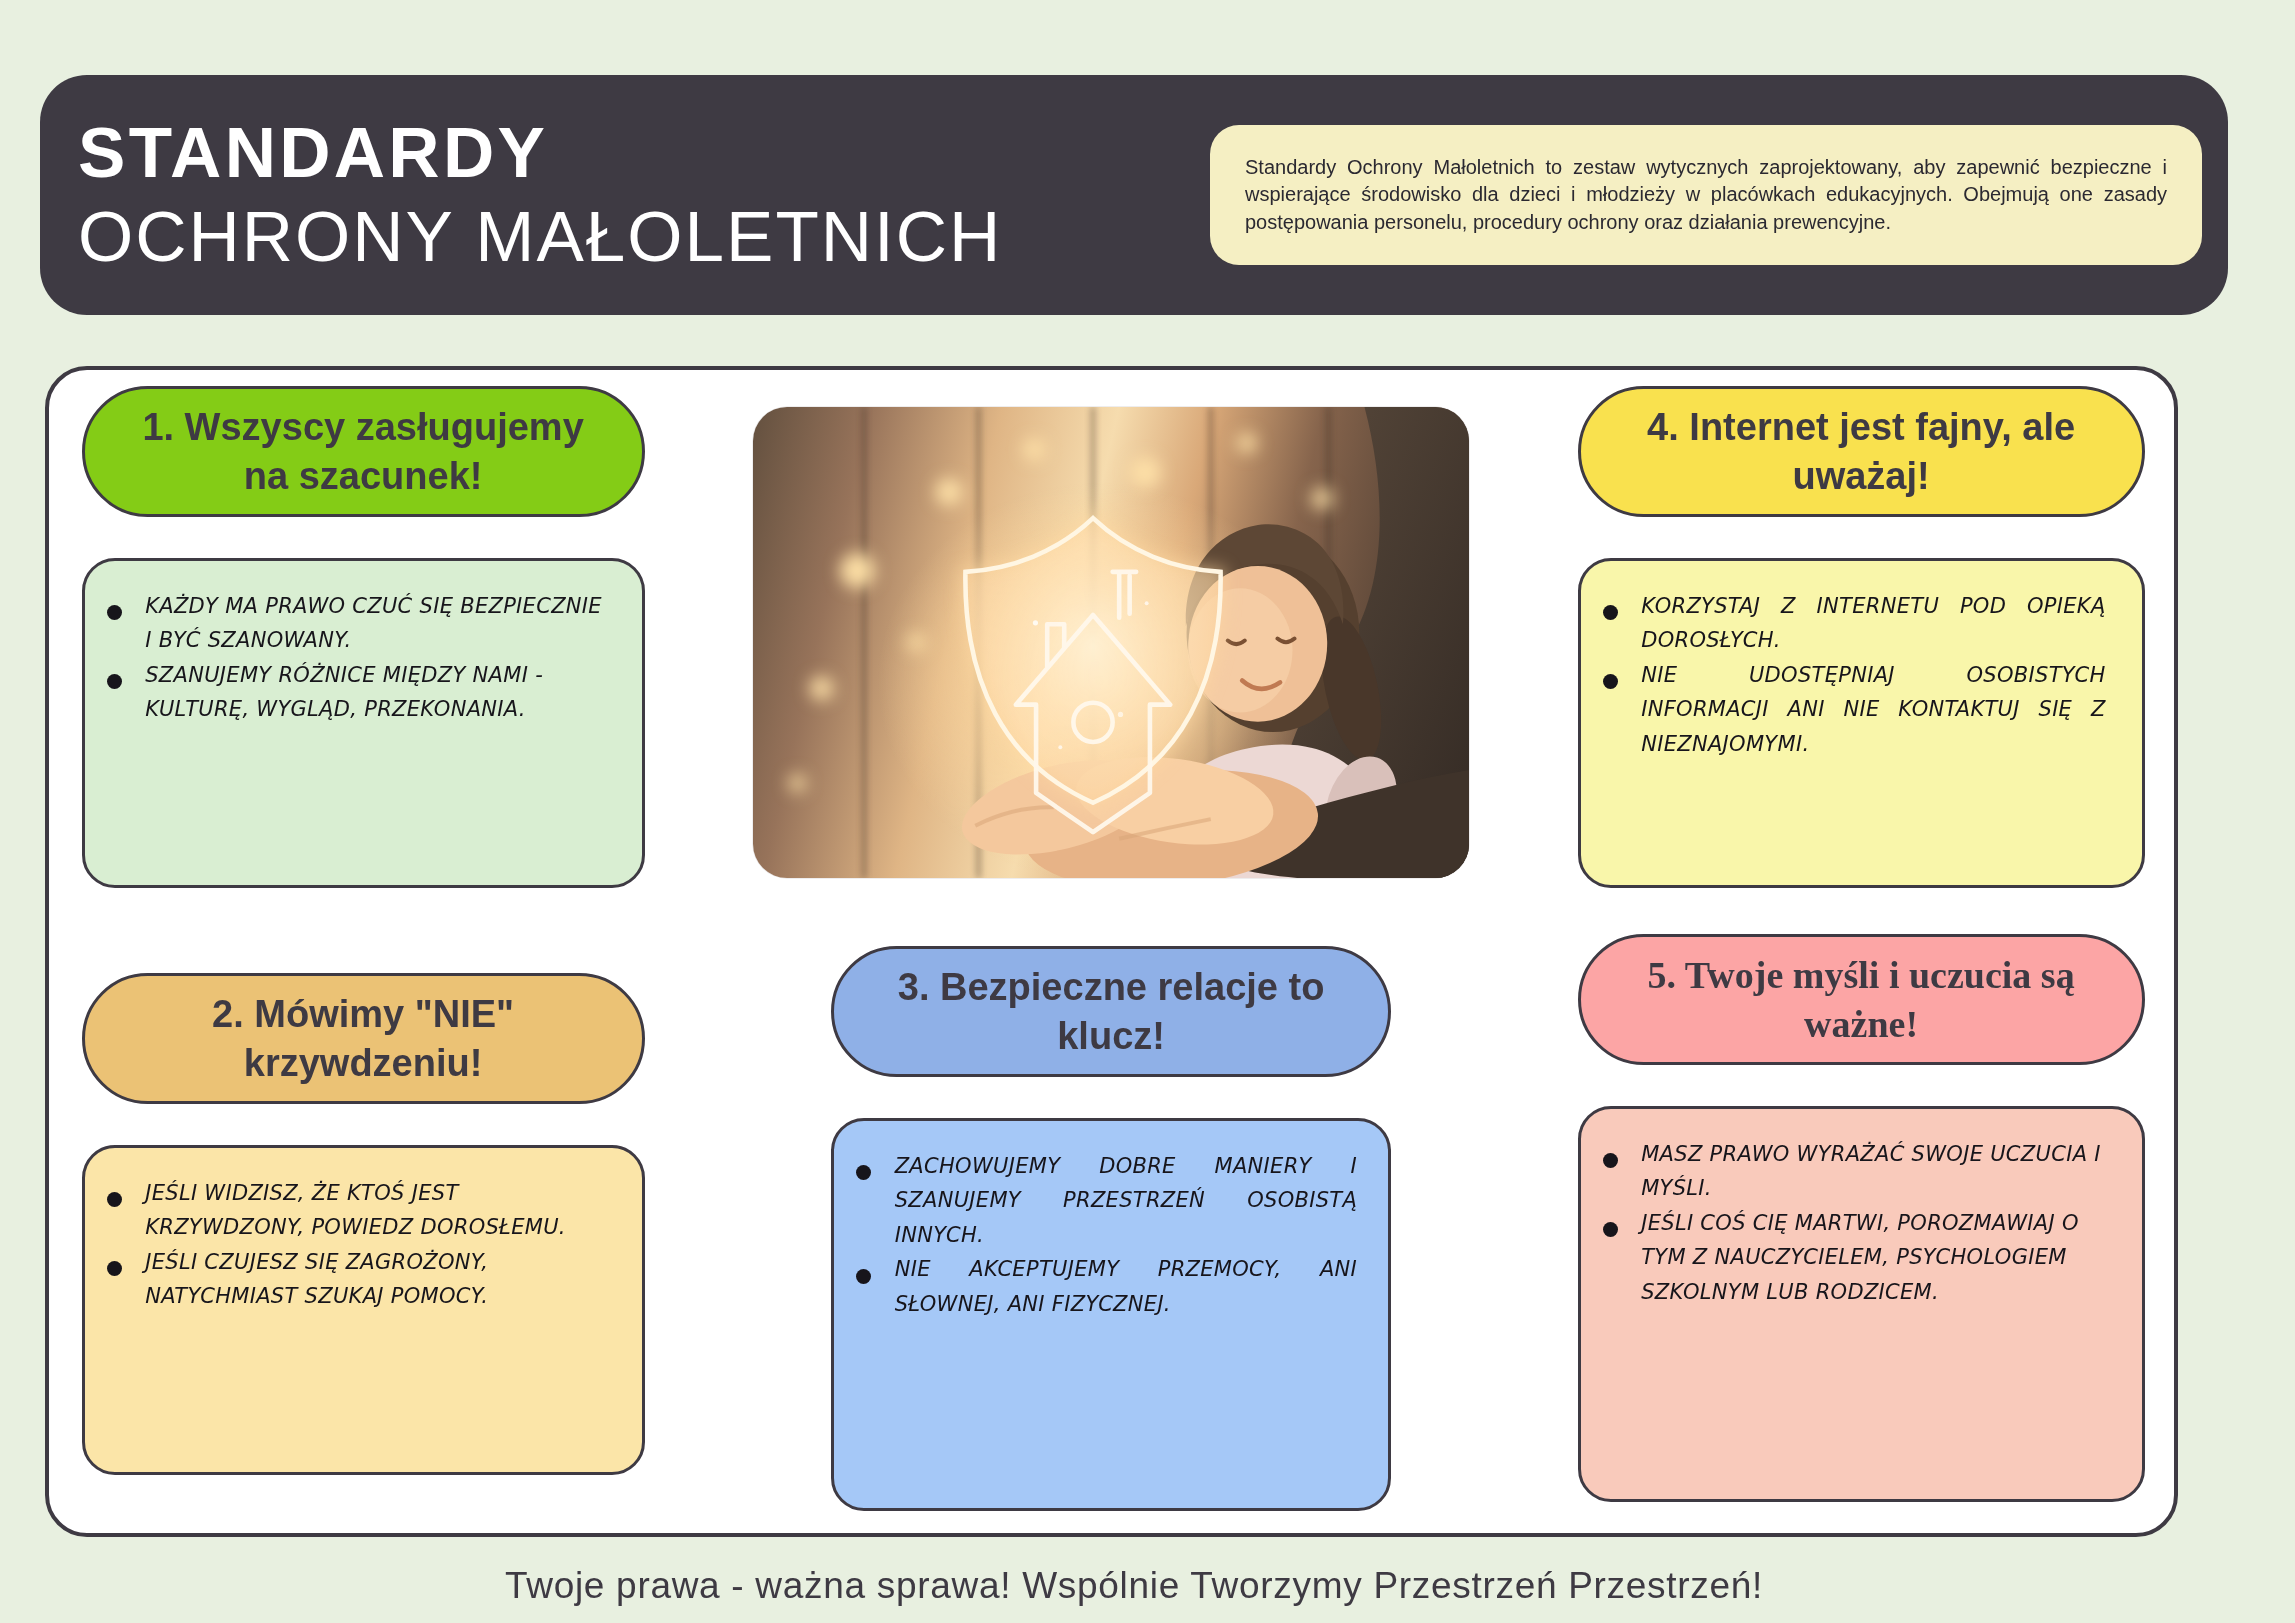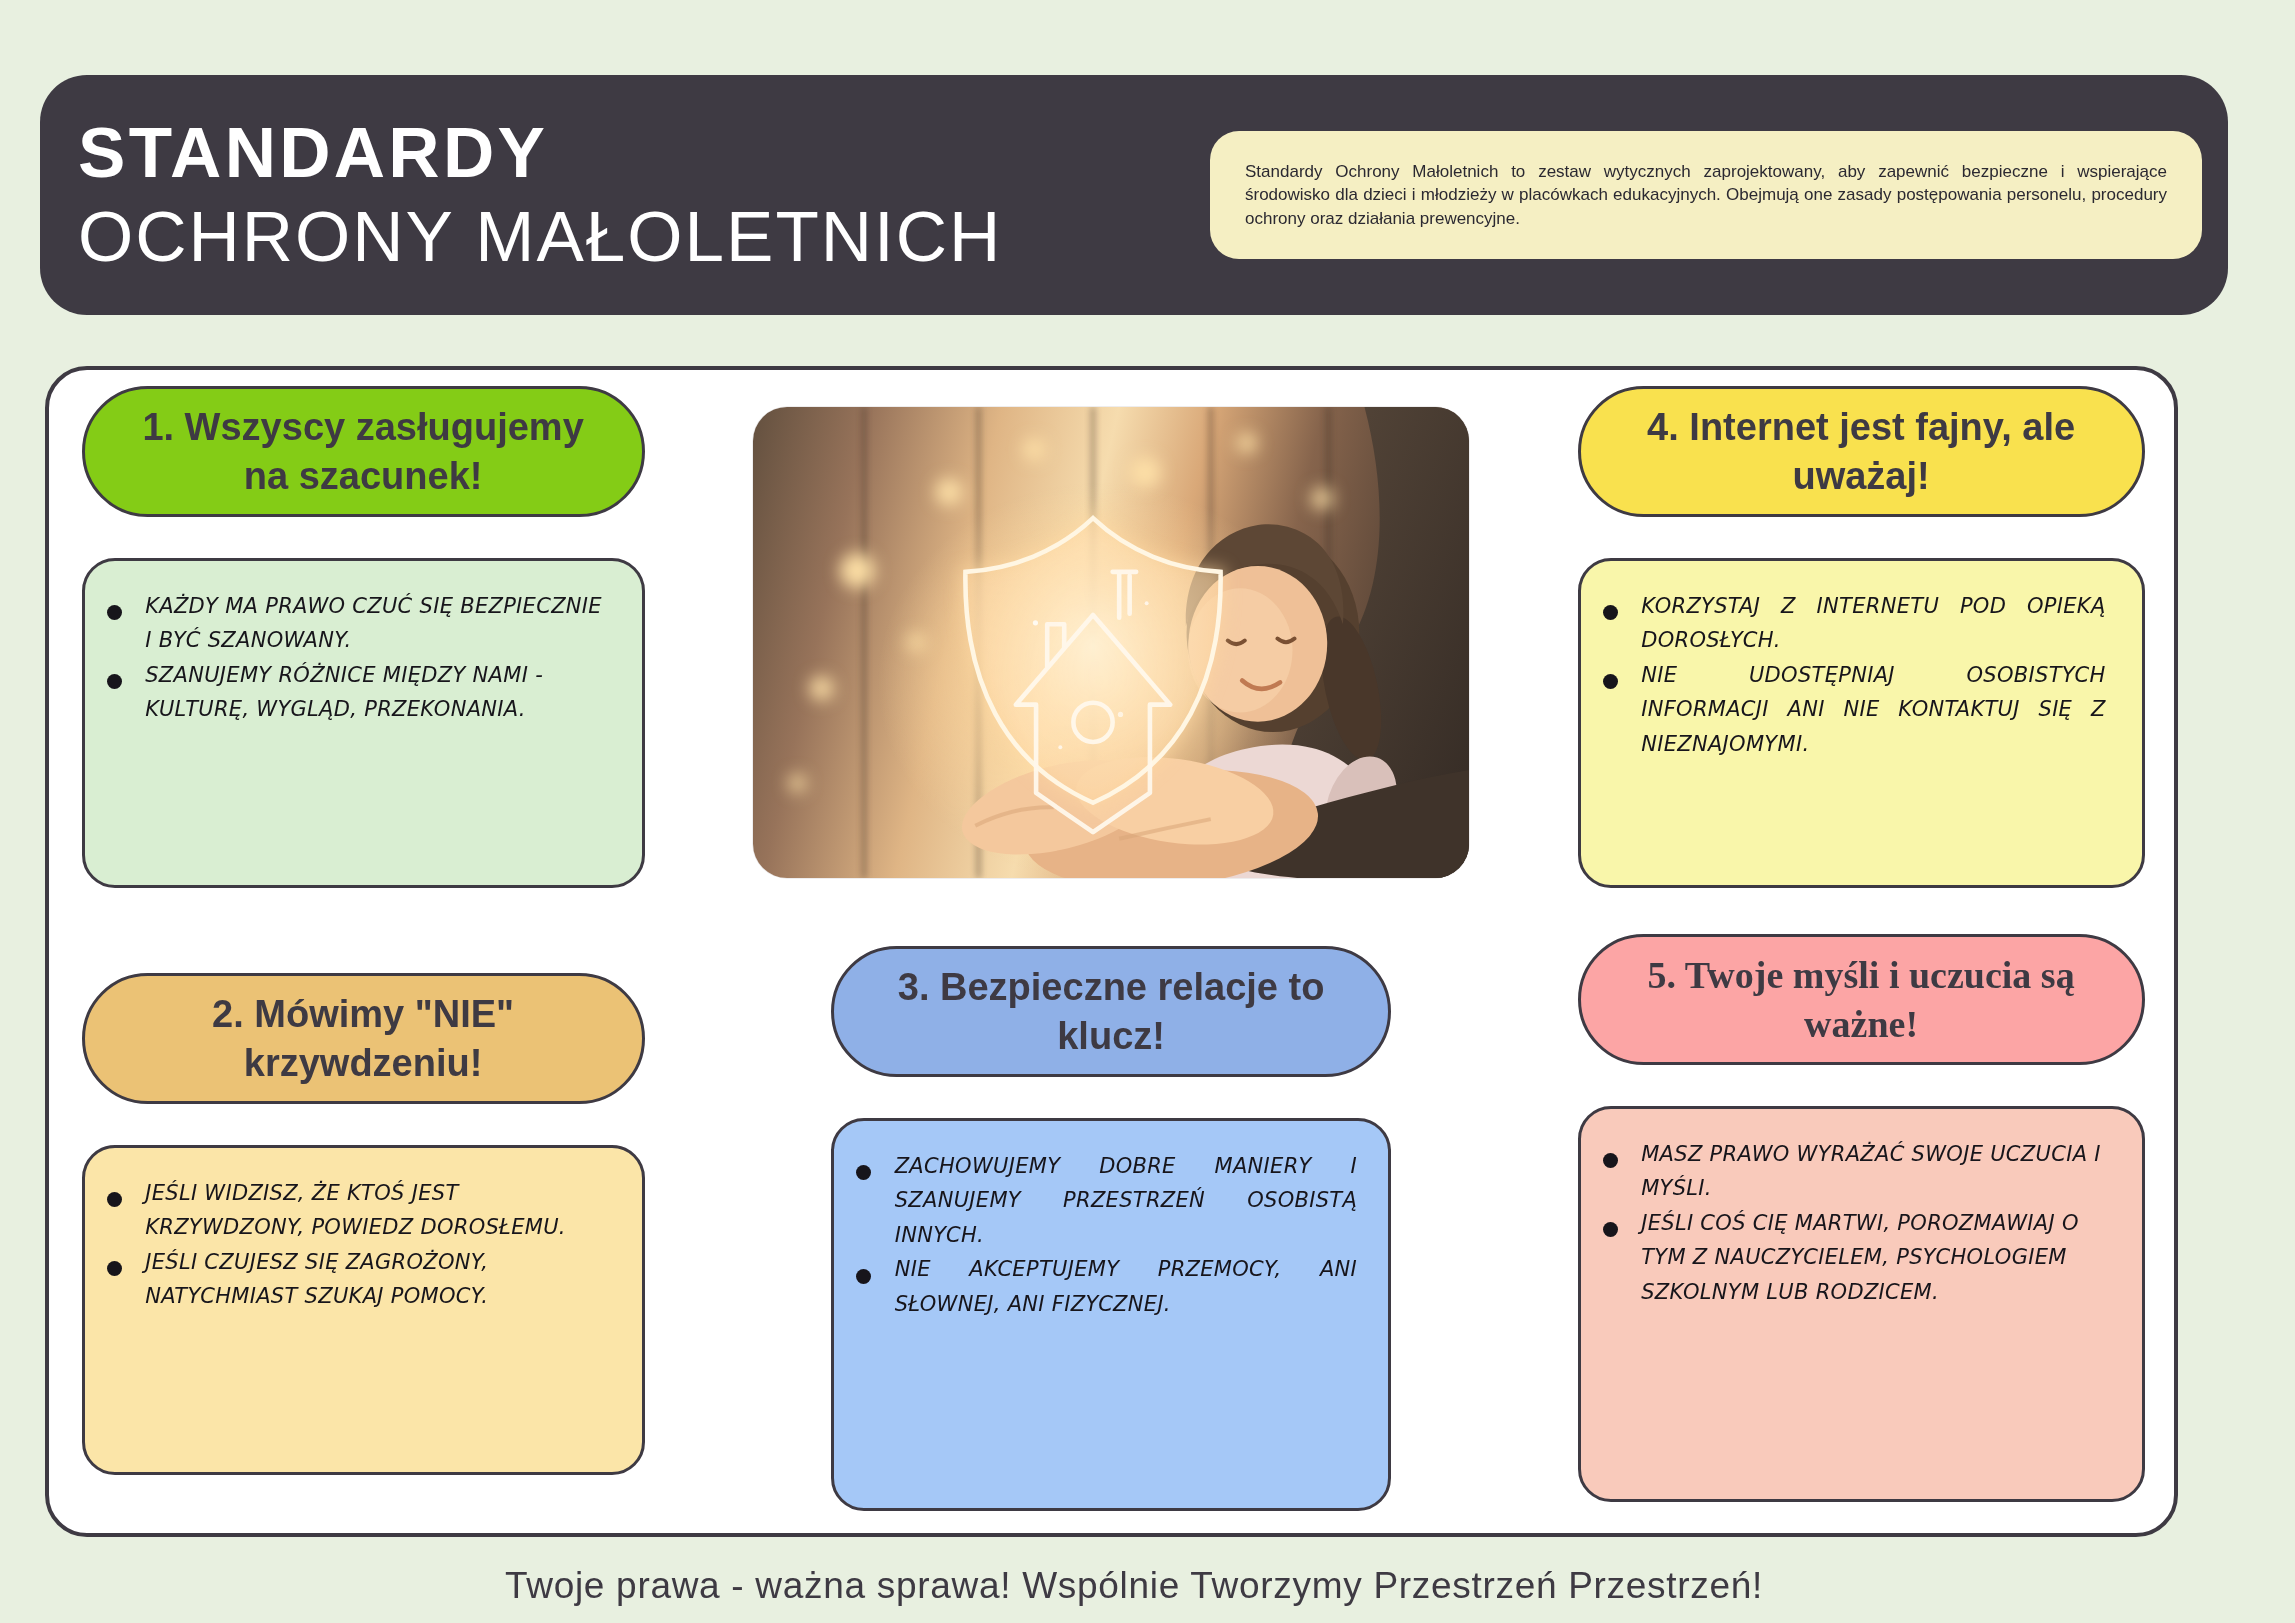--- a/index.html
+++ b/index.html
@@ -17,21 +17,21 @@
   .header{
     background:#3e3a43;border-radius:47px;height:240px;flex:0 0 auto;
     display:flex;align-items:center;justify-content:space-between;
     padding:0 26px 0 38px;box-sizing:border-box;
   }
   .title-block{display:flex;flex-direction:column;line-height:1.18;}
   .title-line1{font-size:71px;font-weight:800;color:#ffffff;letter-spacing:3.3px;}
   .title-line2{font-size:71px;font-weight:300;color:#ffffff;letter-spacing:2px;}
   .intro-box{
     width:992px;box-sizing:border-box;background:#f5efc3;border-radius:29px;
-    padding:29px 35px;font-size:17px;line-height:1.37;font-weight:500;
+    padding:29px 35px;font-size:20px;line-height:1.37;font-weight:500;
     color:#2b2931;text-align:justify;
   }
 
   
   .card{
     width:2133px;box-sizing:border-box;margin:51px 0 0 4.6px;
     background:#ffffff;border:4.6px solid #3e3a43;border-radius:42px;
     padding:16.4px 29px 9.8px 33px;
   }
   .grid{

